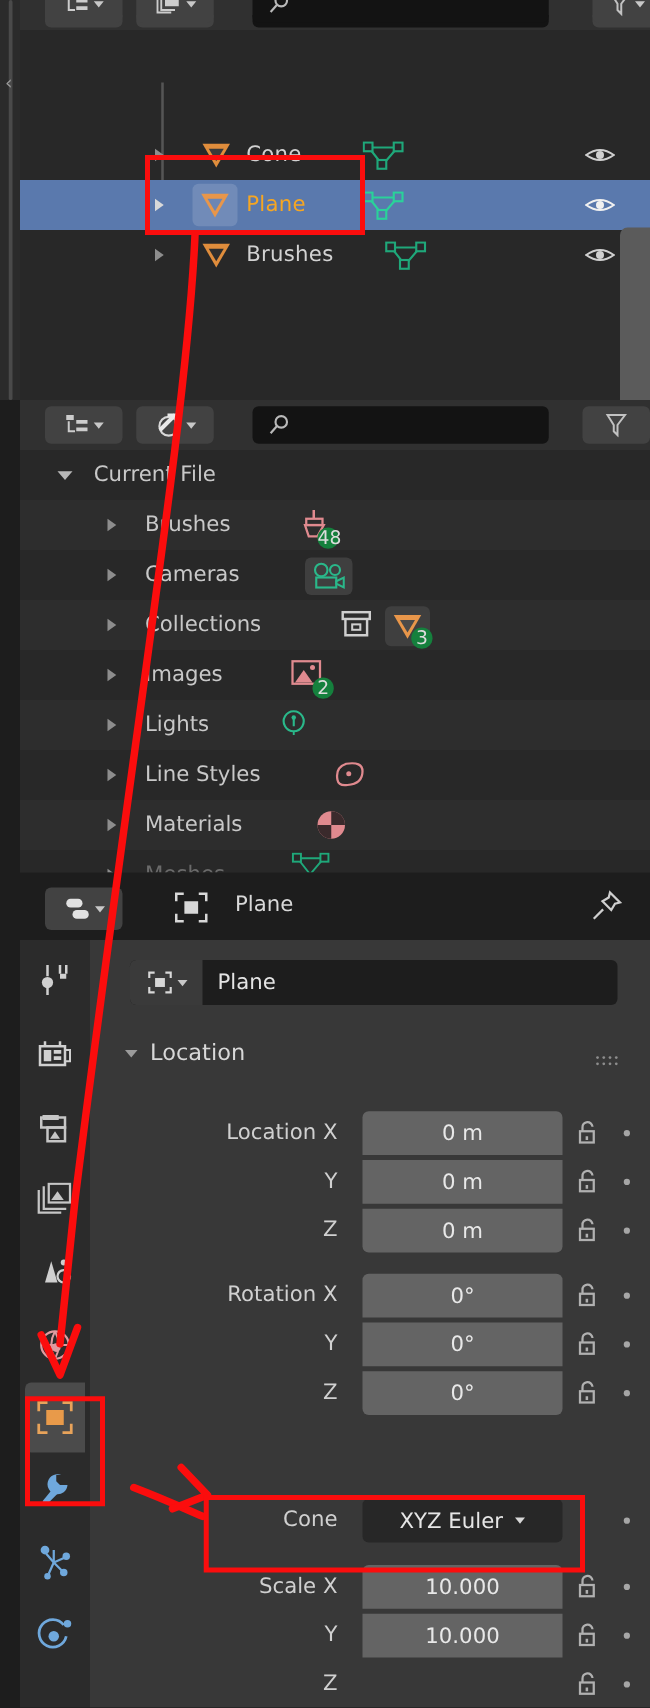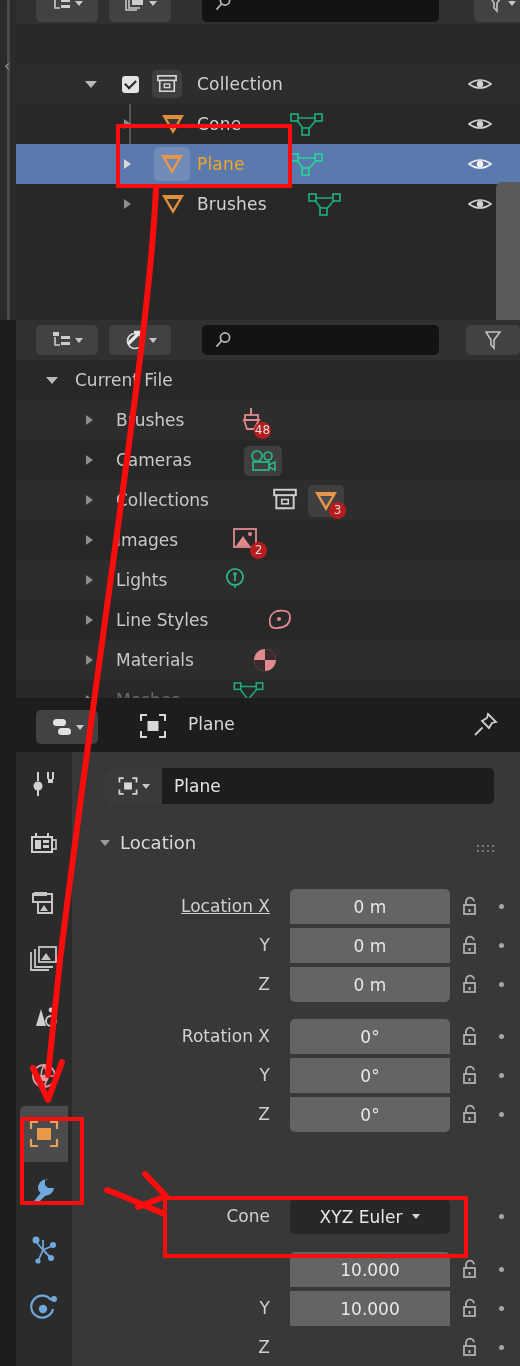--- a/index.html
+++ b/index.html
@@ -43,21 +43,21 @@
   
   #right-tab{position:absolute;left:480px;top:182px;width:60px;height:160px;background:#5b5b5b;border-radius:6px 0 0 6px;display:flex;align-items:center;justify-content:center;}
 
   
   #outliner2{left:16px;top:320px;width:504px;height:378px;background:#282828;}
   #o2-header{position:absolute;left:0;top:0;width:504px;height:40px;background:#303030;}
   #o2-body{position:absolute;left:0;top:40px;width:504px;height:338px;background:#282828;}
   .frow{position:absolute;left:0;width:504px;height:40px;display:flex;align-items:center;}
   .frow.alt{background:#2d2d2d;}
   .flabel{font-size:17px;color:#c8c8c8;}
-  .badge{position:absolute;width:17px;height:17px;border-radius:50%;background:#b91c1c;color:#dcdcdc;font-size:12px;line-height:17px;text-align:center;font-family:"DejaVu Sans",sans-serif;}
+  .badge{position:absolute;width:17px;height:17px;border-radius:50%;background:#15803d;color:#dcdcdc;font-size:15px;line-height:17px;text-align:center;font-family:"DejaVu Sans",sans-serif;}
 
   
   #props{left:16px;top:698px;width:504px;height:668px;background:#303030;}
   #props-header{position:absolute;left:0;top:0;width:504px;height:54px;background:#1d1d1d;}
   #tabcol{position:absolute;left:0;top:54px;width:56px;height:614px;background:#2b2b2b;}
   .ptab{position:absolute;left:4px;width:48px;height:56px;display:flex;align-items:center;justify-content:center;}
   .ptab.active{background:#4b4b4b;border-radius:5px 0 0 5px;}
   #propbody{position:absolute;left:56px;top:54px;width:448px;height:614px;background:#383838;}
 
   .field-label{position:absolute;font-size:17px;color:#d0d0d0;text-align:right;}
@@ -119,38 +119,20 @@
       </svg>
       <span class="chev-dn"></span>
     </div>
   </div>
 
   <div id="outliner-body">
 
     <div class="treeline" style="left:113px;top:42px;width:1.5px;height:98px;"></div>
 
 
-    <div class="orow alt" style="top:40px;">
-      <span class="disc" style="position:absolute;left:69px;"></span>
-      <span class="chk" style="position:absolute;left:106px;"></span>
-      <span class="ico-box hl" style="position:absolute;left:136px;">
-        <svg width="22" height="20" viewBox="0 0 24 22">
-          <rect x="2" y="2" width="20" height="5" stroke="#d8d8d8" stroke-width="1.8" fill="none"></rect>
-          <path d="M4 7 V19 H20 V7" stroke="#d8d8d8" stroke-width="1.8" fill="none"></path>
-          <rect x="9" y="11" width="6" height="4" stroke="#d8d8d8" stroke-width="1.5" fill="none"></rect>
-        </svg>
-      </span>
-      <span class="olabel" style="position:absolute;left:181px;">Collection</span>
-      <span class="eye" style="top:12px;">
-        <svg width="24" height="16" viewBox="0 0 24 16">
-            <path d="M1 8 Q12 0 23 8 Q12 16 1 8Z" stroke="#cfcfcf" stroke-width="1.7" fill="none"></path>
-            <circle cx="12" cy="8" r="3.2" fill="#cfcfcf"></circle>
-          </svg>
-      </span>
-    </div>
 
     <div class="orow" style="top:80px;">
       <span class="disc closed" style="position:absolute;left:108px;"></span>
       <span class="tri-ico" style="position:absolute;left:143px;top:8px;">
         <svg width="28" height="24" viewBox="0 0 28 24">
             <path d="M3 3 H25 L14 22 Z" fill="#e08d3c"></path>
             <path d="M8 7 H20 L14 17 Z" fill="#3a3a3a"></path>
           </svg>
       </span>
       <span class="olabel" style="position:absolute;left:181px;">Cone</span>
@@ -505,21 +487,21 @@
             <circle cx="12" cy="2" r="1.1"></circle>
             <circle cx="17" cy="2" r="1.1"></circle>
           <circle cx="2" cy="7" r="1.1"></circle>
             <circle cx="7" cy="7" r="1.1"></circle>
             <circle cx="12" cy="7" r="1.1"></circle>
             <circle cx="17" cy="7" r="1.1"></circle>
         </g>
       </svg>
     </div>
 
-    <div class="field-label" style="left:40px;top:144px;width:158px;text-decoration:underline;">Location X</div>
+    <div class="field-label" style="left:40px;top:144px;width:158px;">Location X</div>
     <div class="numfield top" style="left:218px;top:137px;width:160px;">0 m</div>
     <span class="lock" style="left:388px;top:143px;">
       <svg width="22" height="22" viewBox="0 0 22 22">
           <path d="M6 10 V7 A4 4 0 0 1 14 6.4" stroke="#b0b0b0" stroke-width="1.8" fill="none"></path>
           <rect x="4" y="10" width="11" height="9" stroke="#b0b0b0" stroke-width="1.8" fill="none"></rect>
           <rect x="8.5" y="14" width="2" height="3" fill="#b0b0b0"></rect>
         </svg>
     </span>
     <span class="dot" style="left:427px;top:152px;"></span>
 
@@ -578,20 +560,21 @@
     </span>
     <span class="dot" style="left:427px;top:360px;"></span>
 
     <div class="field-label" style="left:40px;top:454px;width:158px;">Cone</div>
     <div class="ddown" style="left:218px;top:447px;width:160px;">
       <span>XYZ Euler</span>
       <span class="chev-dn" style="border-top-color:#d8d8d8;"></span>
     </div>
     <span class="dot" style="left:427px;top:462px;"></span>
 
+    <div class="field-label" style="left:40px;top:507px;width:158px;">Scale X</div>
     <div class="numfield top" style="left:218px;top:500px;width:160px;">10.000</div>
     <span class="lock" style="left:388px;top:506px;">
       <svg width="22" height="22" viewBox="0 0 22 22">
           <path d="M6 10 V7 A4 4 0 0 1 14 6.4" stroke="#b0b0b0" stroke-width="1.8" fill="none"></path>
           <rect x="4" y="10" width="11" height="9" stroke="#b0b0b0" stroke-width="1.8" fill="none"></rect>
           <rect x="8.5" y="14" width="2" height="3" fill="#b0b0b0"></rect>
         </svg>
     </span>
     <span class="dot" style="left:427px;top:515px;"></span>
 

